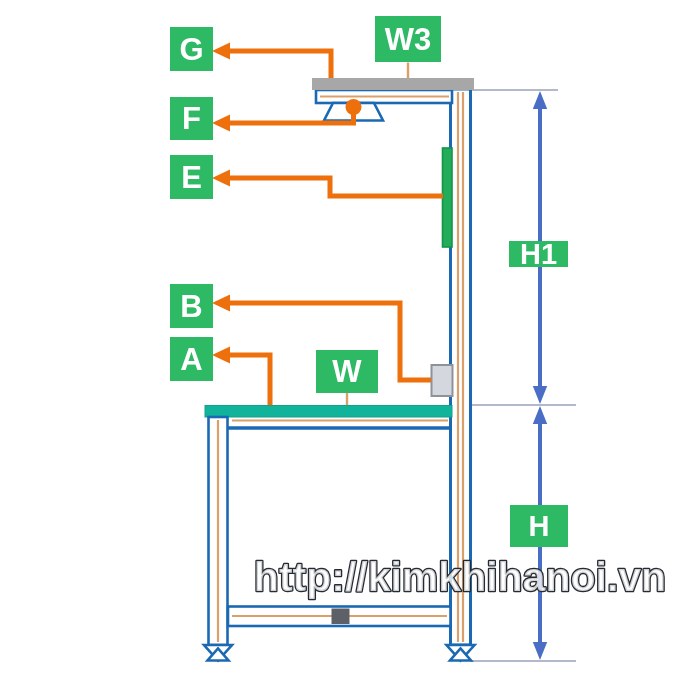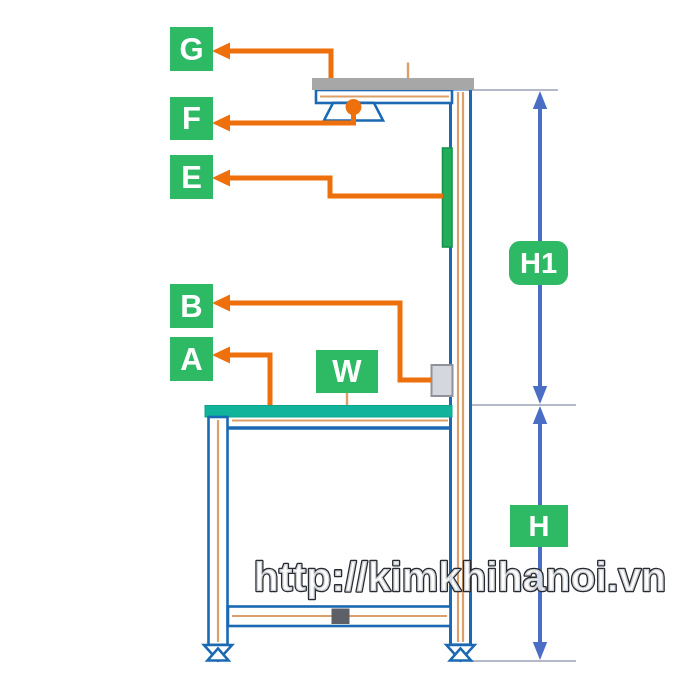--- a/index.html
+++ b/index.html
@@ -110,16 +110,17 @@
 
     <text class="wm" x="460" y="591" text-anchor="middle">http://kimkhihanoi.vn</text>
   </svg>
 
   <div class="tag" style="left:170px;top:27px;width:43px;height:44px;">G</div>
   <div class="tag" style="left:170px;top:97px;width:43px;height:43px;">F</div>
   <div class="tag" style="left:170px;top:155px;width:43px;height:44px;">E</div>
   <div class="tag" style="left:170px;top:284px;width:43px;height:44px;">B</div>
   <div class="tag" style="left:170px;top:337px;width:43px;height:44px;">A</div>
   <div class="tag" style="left:316px;top:350px;width:62px;height:43px;">W</div>
-  <div class="tag dim-tag" style="left:509px;top:241px;width:59px;height:44px;border-radius:11px;">H1</div>
+  <div class="tag" style="left:375px;top:16px;width:66px;height:46px;">W3</div>
+  <div class="tag dim-tag" style="left:509px;top:241px;width:59px;height:26px;">H1</div>
   <div class="tag dim-tag" style="left:510px;top:505px;width:58px;height:42px;">H</div>
 
 </div>
 
 </body></html>

